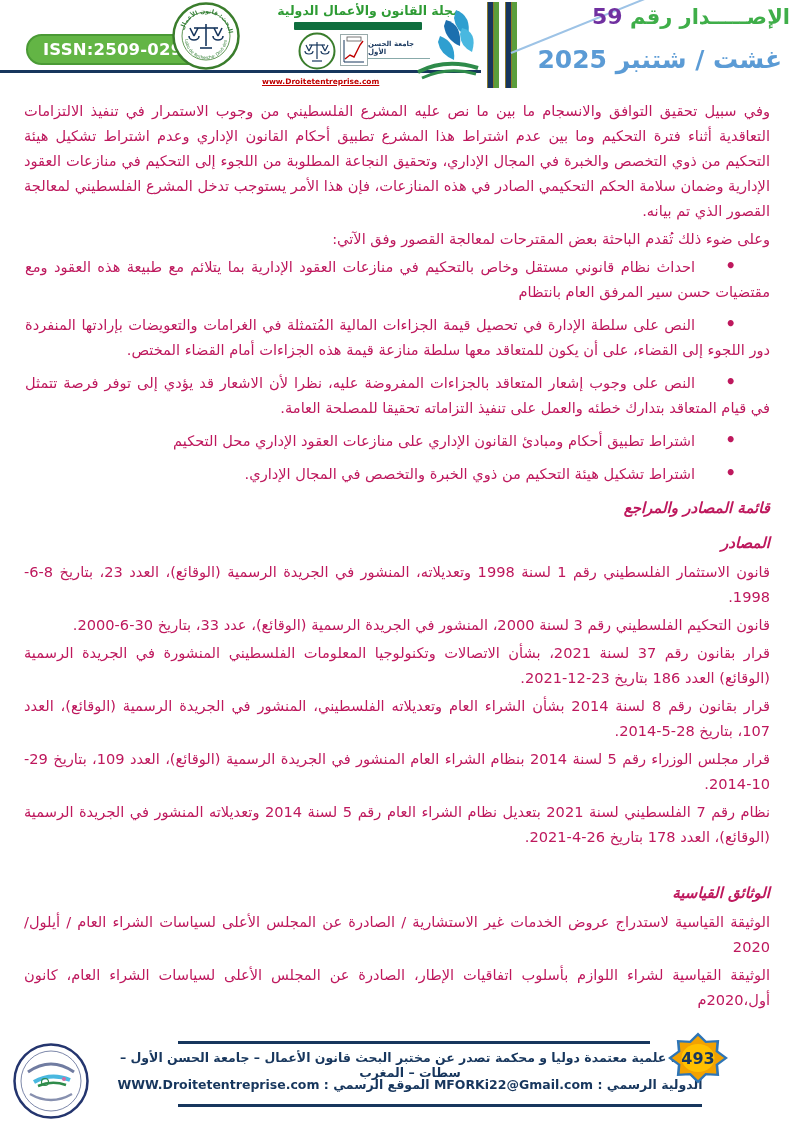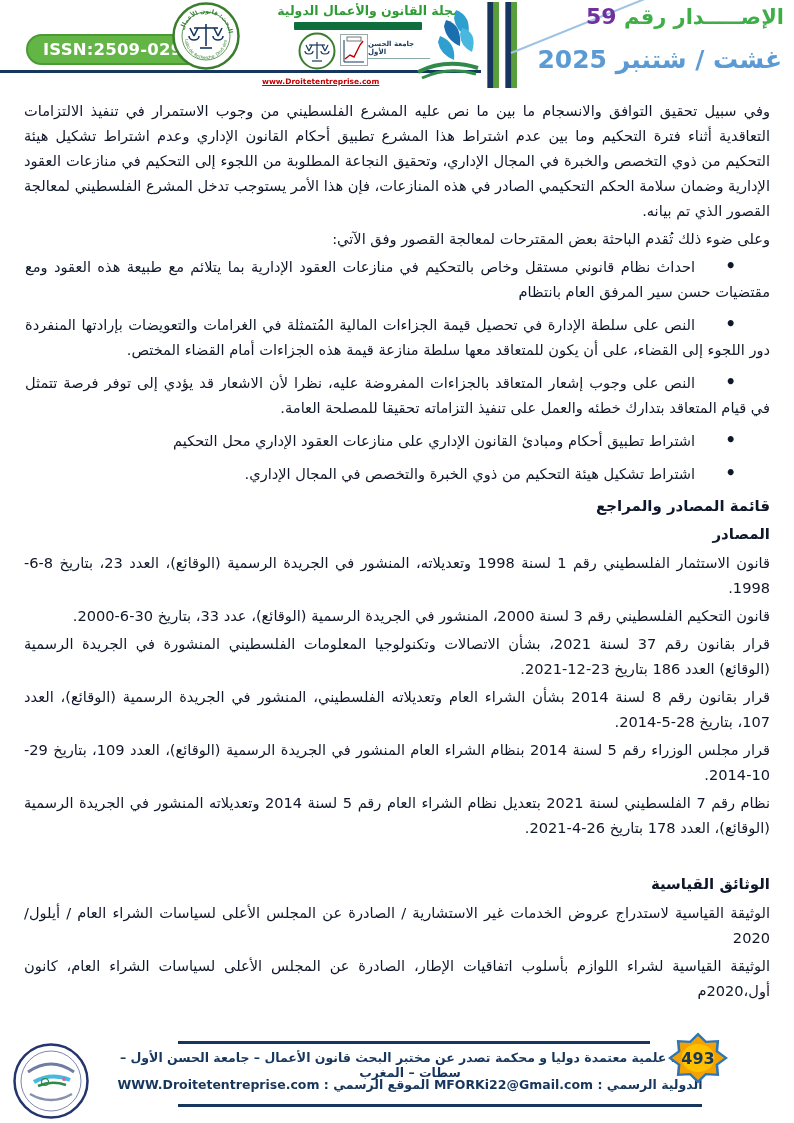--- a/index.html
+++ b/index.html
@@ -22,32 +22,32 @@
   .leaf-art{position:absolute;right:0;top:0;width:66px;height:86px;}
   .logo-url{position:absolute;left:6px;bottom:6px;color:#c00000;font-weight:bold;font-size:7.5px;
             text-decoration:underline;}
   .divider-bars{position:absolute;left:487px;top:2px;height:86px;}
   .bar{position:absolute;top:0;height:86px;width:5px;}
   .bar.navy{background:#17365d;border-left:1px solid #8a7a2a;border-right:1px solid #8a7a2a;}
   .bar.green{background:#5a9e3c;}
   .issue-block{position:absolute;left:505px;top:0;width:289px;height:96px;direction:rtl;}
   .diag-line{position:absolute;left:6px;top:52px;width:250px;height:2px;background:#9dc3e6;
              transform:rotate(-22deg);transform-origin:left center;}
-  .issue-line1{position:absolute;top:4px;right:10px;font-weight:bold;font-size:21px;color:#3fae49;white-space:nowrap;margin-left:11px;}
+  .issue-line1{position:absolute;top:4px;right:4px;font-weight:bold;font-size:21px;color:#3fae49;white-space:nowrap;margin-left:11px;}
   .issue-line1 .num{color:#7030a0;font-size:22px;}
   .issue-line2{position:absolute;top:45px;right:12px;font-weight:bold;font-size:25px;color:#5b9bd5;white-space:nowrap;}
   
   .main{position:absolute;top:98px;right:24px;left:24px;direction:rtl;text-align:justify;
-        color:#0f172a;font-size:14.6px;line-height:25px;}
+        color:#be185d;font-size:14.6px;line-height:25px;}
   .main p{margin:0 0 3px 0;}
   .intro{margin-bottom:3px;}
   ul.proposals{list-style:none;margin:2px 0 4px 1px;padding:0;}
   ul.proposals li{text-indent:34px;margin:0 0 8px 0;}
   ul.proposals li::before{content:"\2022";font-weight:bold;font-size:17px;margin-left:30px;}
-  .h-bold{font-weight:bold;font-size:15px;margin:1px 0 3px 0;}
+  .h-bold{font-weight:bold;font-size:15px;margin:10px 0 3px 0;font-style:italic;}
   .docs-heading{margin-top:32px;}
   
   .footer-rule-top{position:absolute;left:178px;top:1041px;width:472px;height:3px;background:#17365d;}
   .footer-rule-bottom{position:absolute;left:178px;top:1104px;width:524px;height:3px;background:#17365d;}
   .footer-line1{position:absolute;left:110px;top:1050px;width:600px;text-align:center;direction:rtl;
                 color:#17365d;font-weight:bold;font-size:12.5px;}
   .footer-line2{position:absolute;left:110px;top:1077px;width:600px;text-align:center;direction:rtl;
                 color:#17365d;font-weight:bold;font-size:12.5px;}
   .badge{position:absolute;left:662px;top:1028px;width:72px;height:60px;}
   .author-logo{position:absolute;left:12px;top:1042px;width:78px;height:78px;}

